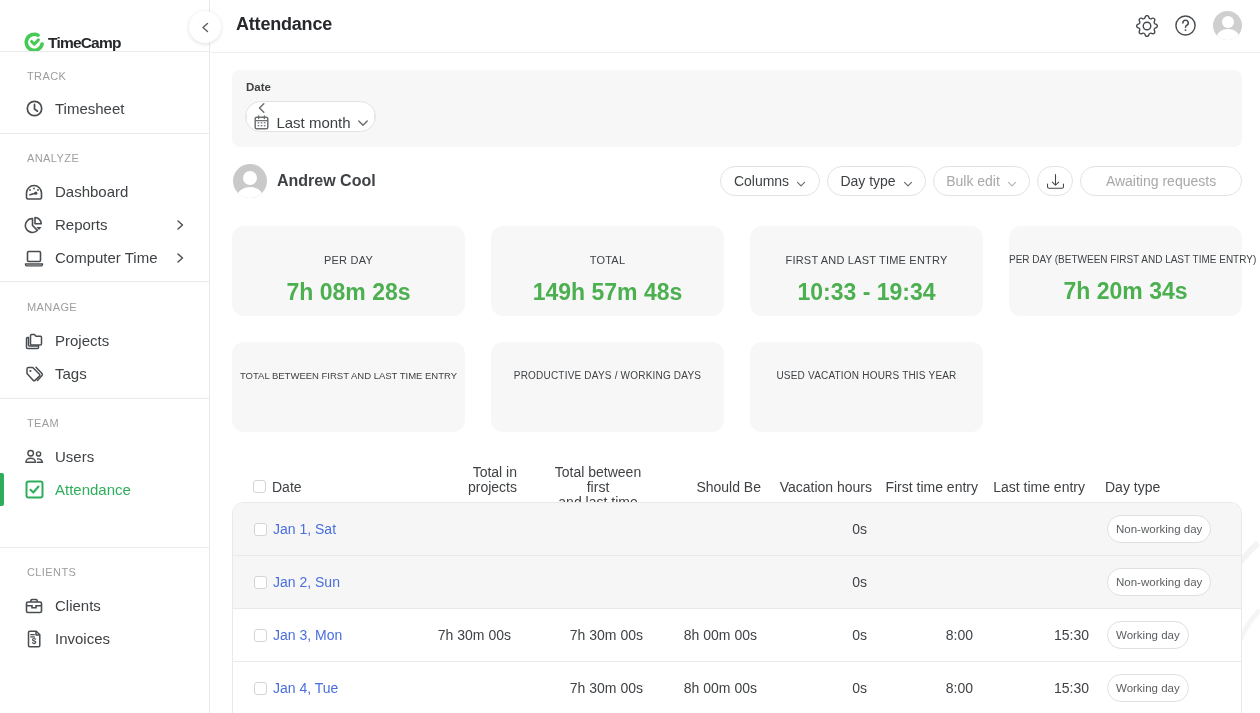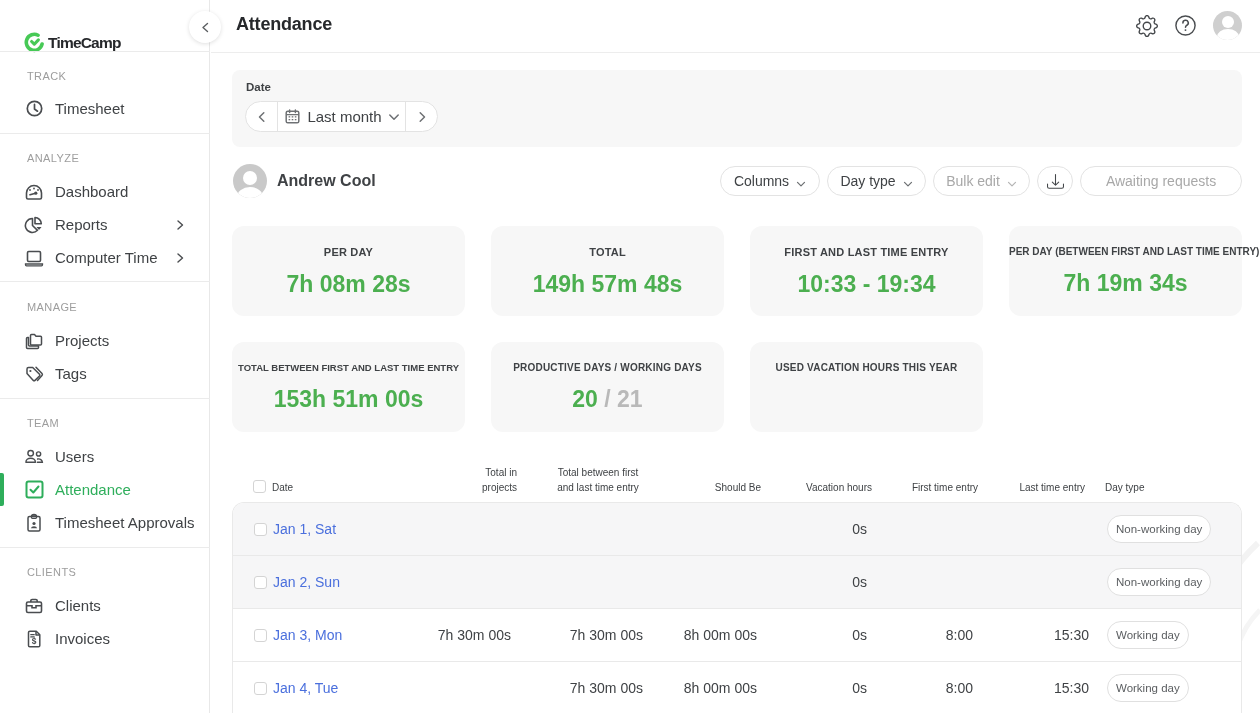--- a/index.html
+++ b/index.html
@@ -23,43 +23,43 @@
 
 .topbar { position:absolute; left:211px; top:0; width:1049px; height:53px; background:#fff;
   border-bottom:1px solid #ededed; }
 .title { position:absolute; left:25px; top:14px; font-size:18px; font-weight:700; color:#26282b; letter-spacing:-0.2px; }
 .topicons { position:absolute; right:18px; top:11px; display:flex; align-items:center; gap:16px; }
 
 .main { position:absolute; left:211px; top:54px; width:1049px; height:659px; background:#fff; }
 .datepanel { position:absolute; left:21px; top:16px; width:1010px; height:77px; background:#f7f7f7; border-radius:8px; }
 .datelabel { position:absolute; left:14px; top:11px; font-size:11.5px; font-weight:700; color:#3f4245; }
 .datectrl { position:absolute; left:13px; top:31px; height:31px; display:flex; background:#fff;
-  border:1px solid #e3e3e3; border-radius:16px; overflow:hidden; }
+  border:1px solid #e3e3e3; border-radius:16px; overflow:hidden;flex-direction:column; }
 .dc-btn { width:31px; display:flex; align-items:center; justify-content:center; }
 .dc-mid { width:129px; display:flex; align-items:center; justify-content:center; gap:7px; padding-right:4px;
   border-left:1px solid #e3e3e3; border-right:1px solid #e3e3e3; }
 .dc-mid span { font-size:15px; color:#3f4245; white-space:nowrap; flex-shrink:0; }
 
 .userrow { position:absolute; left:21px; top:112px; width:1010px; height:30px; }
 .uavatar { position:absolute; left:1px; top:-2px; width:34px; height:34px; border-radius:50%; background:#c9c9c9; overflow:hidden; }
 .uname { position:absolute; left:45px; top:6px; font-size:16px; font-weight:700; color:#3f4245; }
 .btns { position:absolute; right:0; top:0; display:flex; gap:7px; }
 .btn { height:30px; border:1px solid #e3e3e3; border-radius:15px; background:#fff;
   display:flex; align-items:center; justify-content:center; font-size:14px; color:#3f4245; }
 .btn.dis { color:#a8a8a8; }
 .chevd { display:inline-block; width:10px; height:10px; margin-left:7px; }
 
 .cards { position:absolute; left:21px; top:172px; width:1010px; }
 .card { position:absolute; height:90px; background:#f7f7f7; border-radius:12px; text-align:center; }
-.card .cl { margin-top:20px; font-size:11px; color:#3f4245; letter-spacing:0.2px; white-space:nowrap;font-weight:bold; }
+.card .cl { margin-top:28px; font-size:11px; color:#3f4245; letter-spacing:0.2px; white-space:nowrap; }
 .card .cv { margin-top:15px; font-size:23px; line-height:23px; font-weight:700; color:#4caf50; letter-spacing:0; }
 .gray { color:#b9b9b9; }
 
 .tablehead { position:absolute; left:21px; top:404px; width:1010px; }
-.th { position:absolute; font-size:10px; color:#3f4245; line-height:15px; }
+.th { position:absolute; font-size:14px; color:#3f4245; line-height:15px; }
 .tbody { position:absolute; z-index:1; left:21px; top:448px; width:1010px; height:211px;
   border:1px solid #e9e9e9; border-bottom:none; border-radius:12px 12px 0 0; overflow:hidden; }
 .trow { position:relative; width:100%; height:53px; border-bottom:1px solid #e9e9e9; background:#fff; }
 .trow.wk { background:#f6f6f7; }
 .td { position:absolute; top:0; height:52px; display:flex; align-items:center; font-size:14px; color:#3f4245;text-align:center; }
 .tdr { justify-content:flex-end; }
 .link { color:#4a6fdd; }
 .red { color:#e0403c; }
 .chip { display:inline-block; border:1px solid #e0e0e0; background:#fff; border-radius:14px;
   font-size:11.5px; line-height:16px; color:#5b5e61; padding:5px 8px; }
@@ -162,32 +162,20 @@
       <span class="tx">Users</span>
     </div>
   <div class="sitem active" style="top:473px">
       <span class="ic">
     <svg width="19" height="19" viewBox="0 0 19 19">
           <rect x="1.5" y="1.5" width="16" height="16" rx="2" fill="none" stroke="#2eae5b" stroke-width="2"></rect>
           <path d="M5.5 9.8 L 8.3 12.5 L 13.5 6.5" fill="none" stroke="#2eae5b" stroke-width="2" stroke-linecap="round" stroke-linejoin="round"></path>
         </svg>
   </span>
       <span class="tx">Attendance</span>
-    </div>
-  <div class="sitem" style="top:506px">
-      <span class="ic">
-    <svg width="20" height="20" viewBox="0 0 20 20">
-          <rect x="4" y="3.5" width="12" height="14.5" rx="1.5" fill="none" stroke="#4a4d50" stroke-width="1.5"></rect>
-          <path d="M7.5 3.5 a 2.5 2 0 0 1 5 0" fill="none" stroke="#4a4d50" stroke-width="1.5"></path>
-          <rect x="7.5" y="2.8" width="5" height="2.6" rx="0.8" fill="none" stroke="#4a4d50" stroke-width="1.3"></rect>
-          <circle cx="10" cy="10.5" r="1.6" fill="#4a4d50"></circle>
-          <path d="M6.8 15.3 a 3.3 2.6 0 0 1 6.4 0 Z" fill="#4a4d50"></path>
-        </svg>
-  </span>
-      <span class="tx">Timesheet Approvals</span>
     </div>
   <div class="sdiv" style="top:547px"></div>
   <div class="slabel" style="top:566px">CLIENTS</div>
   <div class="sitem" style="top:589px">
       <span class="ic">
     <svg width="20" height="20" viewBox="0 0 20 20">
           <rect x="2.5" y="6" width="15" height="10.5" rx="1.5" fill="none" stroke="#4a4d50" stroke-width="1.6"></rect>
           <path d="M6.8 6 V 4.8 a 1.3 1.3 0 0 1 1.3 -1.3 h 3.8 a 1.3 1.3 0 0 1 1.3 1.3 V 6" fill="none" stroke="#4a4d50" stroke-width="1.6"></path>
           <path d="M2.5 9.7 h 5.5 v 2 h 4 v -2 h 5.5" fill="none" stroke="#4a4d50" stroke-width="1.6"></path>
         </svg>
@@ -302,29 +290,27 @@
     <div class="card" style="left:259px;top:0;width:233px">
         <div class="cl">TOTAL</div>
         <div class="cv">149h 57m 48s</div>
       </div>
     <div class="card" style="left:518px;top:0;width:233px">
         <div class="cl">FIRST AND LAST TIME ENTRY</div>
         <div class="cv">10:33 - 19:34</div>
       </div>
     <div class="card" style="left:777px;top:0;width:233px">
         <div class="cl" style="font-size:10px;letter-spacing:0">PER DAY (BETWEEN FIRST AND LAST TIME ENTRY)</div>
-        <div class="cv">7h 19m 34s</div>
+        <div class="cv">7h 20m 34s</div>
       </div>
     <div class="card" style="left:0;top:116px;width:233px">
         <div class="cl" style="font-size:9.5px;letter-spacing:0">TOTAL BETWEEN FIRST AND LAST TIME ENTRY</div>
-        <div class="cv">153h 51m 00s</div>
       </div>
     <div class="card" style="left:259px;top:116px;width:233px">
         <div class="cl" style="font-size:10px">PRODUCTIVE DAYS / WORKING DAYS</div>
-        <div class="cv">20 <span class="gray">/ 21</span></div>
       </div>
     <div class="card" style="left:518px;top:116px;width:233px">
         <div class="cl" style="font-size:10px">USED VACATION HOURS THIS YEAR</div>
       </div>
   </div>
 
   <div class="tablehead">
     <div class="th" style="left:21px;top:22px"><span class="cb" style="display:inline-block"></span></div>
     <div class="th" style="left:40px;top:22px">Date</div>
     <div class="th" style="left:179px;top:7px;width:106px;text-align:right">Total in<br>projects</div>

